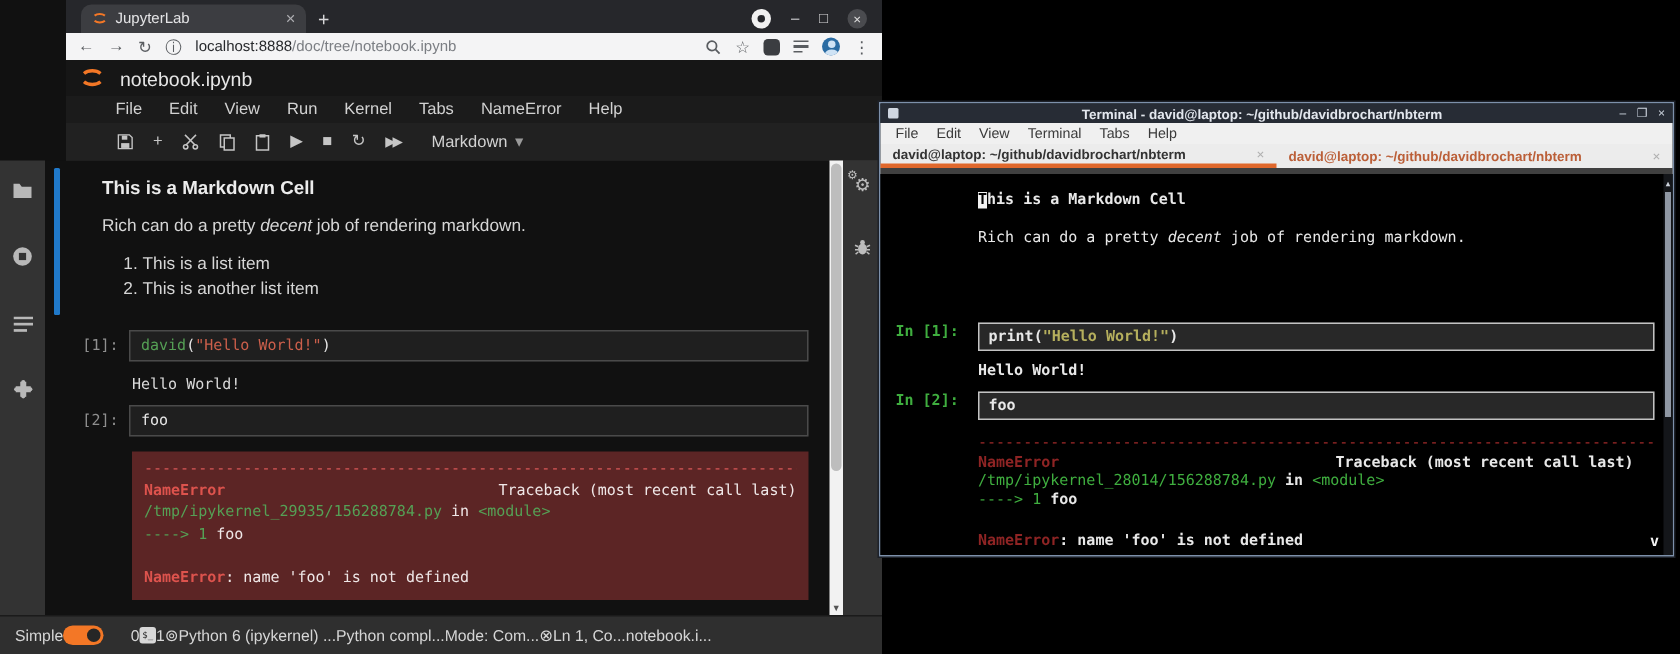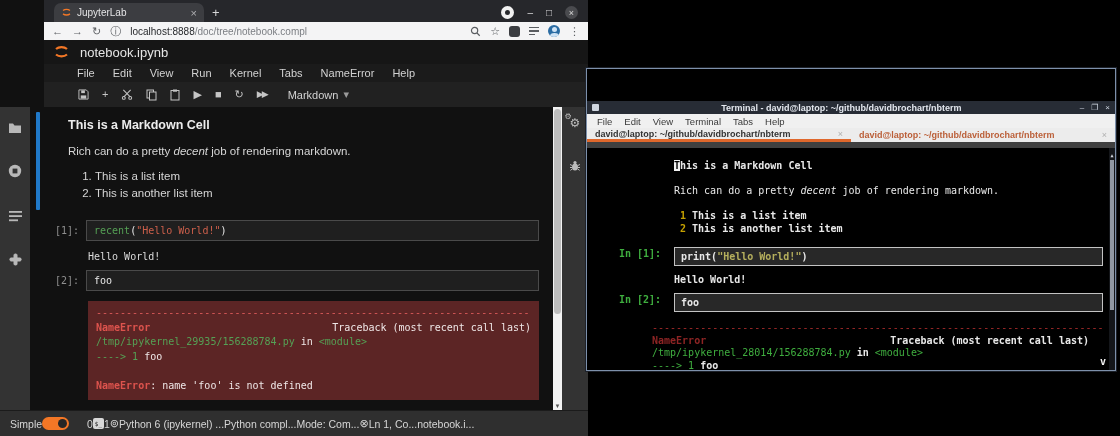--- a/index.html
+++ b/index.html
@@ -96,35 +96,35 @@
   .toggle-orange { width:27px; height:13px; border-radius:7px; background:#f37726; position:relative; }
   .toggle-orange i { position:absolute; right:2px; top:2px; width:9px; height:9px; border-radius:50%; background:#262626; }
   .sb-term-ico { background:#d8d8d8; color:#222; width:11px; height:11px; font-size:6px;
     display:flex; align-items:center; justify-content:center; border-radius:2px;
     font-family:"DejaVu Sans Mono", monospace; }
   .sb-glyph { color:#d8d8d8; font-size:11px; }
 
   
   #terminal { position:absolute; left:586px; top:68px; width:530px; height:303px;
     border:1px solid #7d90aa; background:#000; box-shadow:0 0 0 1px #1d2129; display:flex; flex-direction:column; }
-  .t-title { height:13px; background:#272c35; display:flex; align-items:center; padding:0 5px;margin-top:32px; }
+  .t-title { height:13px; background:#272c35; display:flex; align-items:center; padding:0 5px; }
   .t-title-ico { width:7px; height:7px; background:#cfd6e0; border-radius:1px; margin-right:4px; }
   .t-title-text { flex:1; text-align:center; color:#e3e7ee; font-size:9px; font-weight:bold; }
   .t-winctrl { display:flex; gap:7px; color:#cfd6e0; font-size:8px; }
   .t-menu { height:14px; background:#f0f0f0; display:flex; align-items:center; padding-left:4px; }
   .t-menu span { color:#3a3a3a; font-size:9.5px; padding:0 6px; }
-  .t-tabs { height:20px; background:#ececec; display:flex; border-bottom:6px solid #404040; position:relative; }
+  .t-tabs { height:20px; background:#ececec; display:flex; border-bottom:4px solid #404040; position:relative; }
   .t-tab { flex:1; display:flex; align-items:center; padding:0 8px; font-size:9px; font-weight:bold; }
   .t-tab .t-close { margin-left:auto; color:#b0b0b0; font-weight:normal; }
   .t-tab.active { color:#333; border-bottom:3px solid #e0682c; }
   .t-tab.inactive { color:#bb5f38; }
   .t-content { flex:1; position:relative; background:#000; color:#e8e8e8; overflow:hidden;
     font-family:"DejaVu Sans Mono", monospace; font-size:10px; line-height:13px; padding:11px 12px 0 10px; }
   .t-row { display:flex; align-items:flex-start; }
-  .t-gutter { width:55px; flex:none; white-space:pre; color:#3fae3f; font-weight:bold;margin-left:22px; }
+  .t-gutter { width:55px; flex:none; white-space:pre; color:#3fae3f; font-weight:bold; }
   .t-main { flex:1; white-space:pre; }
   .t-cursor { background:#f2f2f2; color:#000; font-weight:bold; }
   .t-bold { font-weight:bold; }
   .t-num { color:#c4a000; font-weight:bold; }
   .t-box { flex:1; border:1px solid #c3c3c3; background:#282828; padding:2px 6px; white-space:pre; font-weight:bold; }
   .t-str { color:#b5af5d; }
   .t-gap10 { height:10px; } .t-gap12 { height:12px; } .t-gap7 { height:7px; }
   .t-err { margin-left:55px; line-height:12.5px; }
   .t-err .e-dashes { color:#a82c2c; }
   .t-err .e-name { color:#8e2424; }
@@ -160,21 +160,21 @@
       <span class="wglyph">□</span>
       <span class="close-circle">×</span>
     </div>
   </div>
 
   <div class="urlrow">
     <span class="navg">←</span>
     <span class="navg">→</span>
     <span class="navg">↻</span>
     <span class="navg">ⓘ</span>
-    <span class="url-text"><b>localhost:8888</b><span>/doc/tree/notebook.compl</span></span>
+    <span class="url-text"><b>localhost:8888</b><span>/doc/tree/notebook.ipynb</span></span>
     <span class="right-icons">
       <svg width="11" height="11" viewBox="0 0 12 12">
           <circle cx="5" cy="5" r="3.4" stroke="#5a5d61" fill="none" stroke-width="1.3"></circle>
           <line x1="7.6" y1="7.6" x2="10.6" y2="10.6" stroke="#5a5d61" stroke-width="1.3"></line>
         </svg>
       <span class="navg">☆</span>
       <span class="ext-dark"></span>
       <span class="rlist">
           <i></i>
           <i></i>
@@ -276,21 +276,21 @@
         <div class="md-h">This is a Markdown Cell</div>
         <div class="md-p"><span>Rich can do a pretty </span><em>decent</em><span> job of rendering markdown.</span></div>
         <ol class="md-ol">
           <li>This is a list item</li>
           <li>This is another list item</li>
         </ol>
       </div>
 
       <div class="cellrow">
         <span class="prompt">[1]:</span>
-        <span class="inputbox"><span class="tok-fn">recent</span><span>(</span><span class="tok-str">"Hello World!"</span><span>)</span></span>
+        <span class="inputbox"><span class="tok-fn">david</span><span>(</span><span class="tok-str">"Hello World!"</span><span>)</span></span>
       </div>
       <div class="celloutput">Hello World!</div>
 
       <div class="cellrow">
         <span class="prompt">[2]:</span>
         <span class="inputbox"><span>foo</span></span>
       </div>
 
       <div class="errorbox">
         <div class="e-dashes">---------------------------------------------------------------------------</div>
@@ -380,25 +380,23 @@
         <span class="t-main t-bold"><span class="t-cursor">T</span><span>his is a Markdown Cell</span></span>
       </div>
     <div class="t-gap12"></div>
     <div class="t-row">
         <span class="t-gutter"> </span>
         <span class="t-main"><span>Rich can do a pretty </span><em>decent</em><span> job of rendering markdown.</span></span>
       </div>
     <div class="t-gap12"></div>
     <div class="t-row">
         <span class="t-gutter"> </span>
-        <span class="t-main"><span class="t-num"> 1 </span><span class="t-bold">This is a list item</span></span>
       </div>
     <div class="t-row">
         <span class="t-gutter"> </span>
-        <span class="t-main"><span class="t-num"> 2 </span><span class="t-bold">This is another list item</span></span>
       </div>
     <div class="t-gap12"></div>
 
     <div class="t-row">
       <span class="t-gutter">In [1]:</span>
       <span class="t-box"><span>print(</span><span class="t-str">"Hello World!"</span><span>)</span></span>
     </div>
     <div class="t-gap7"></div>
     <div class="t-row">
         <span class="t-gutter"> </span>

